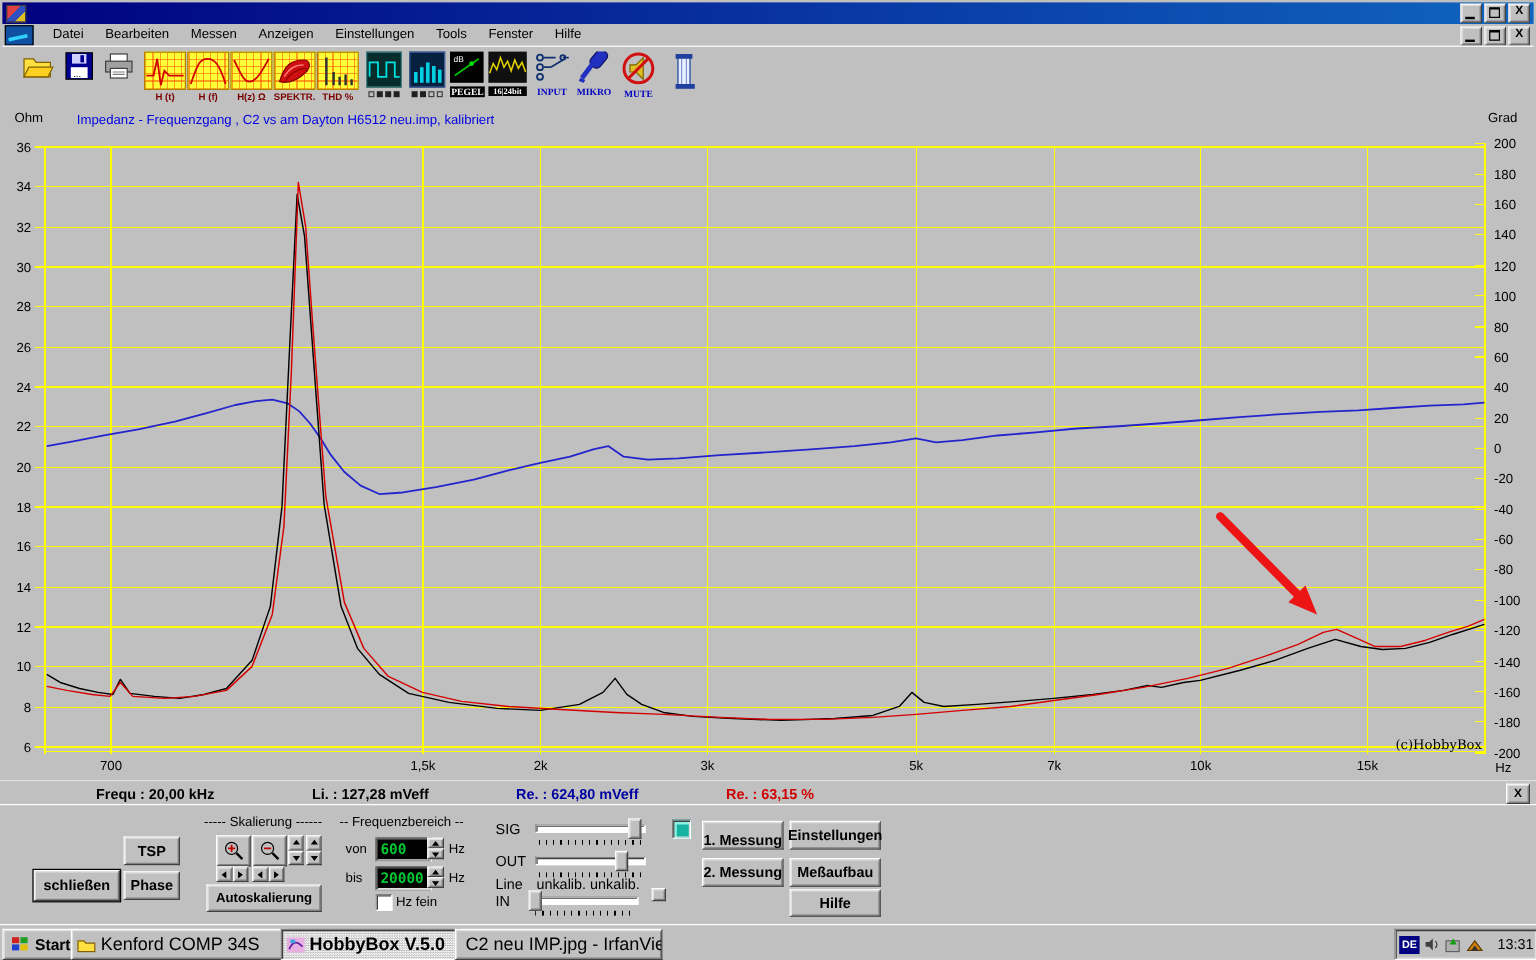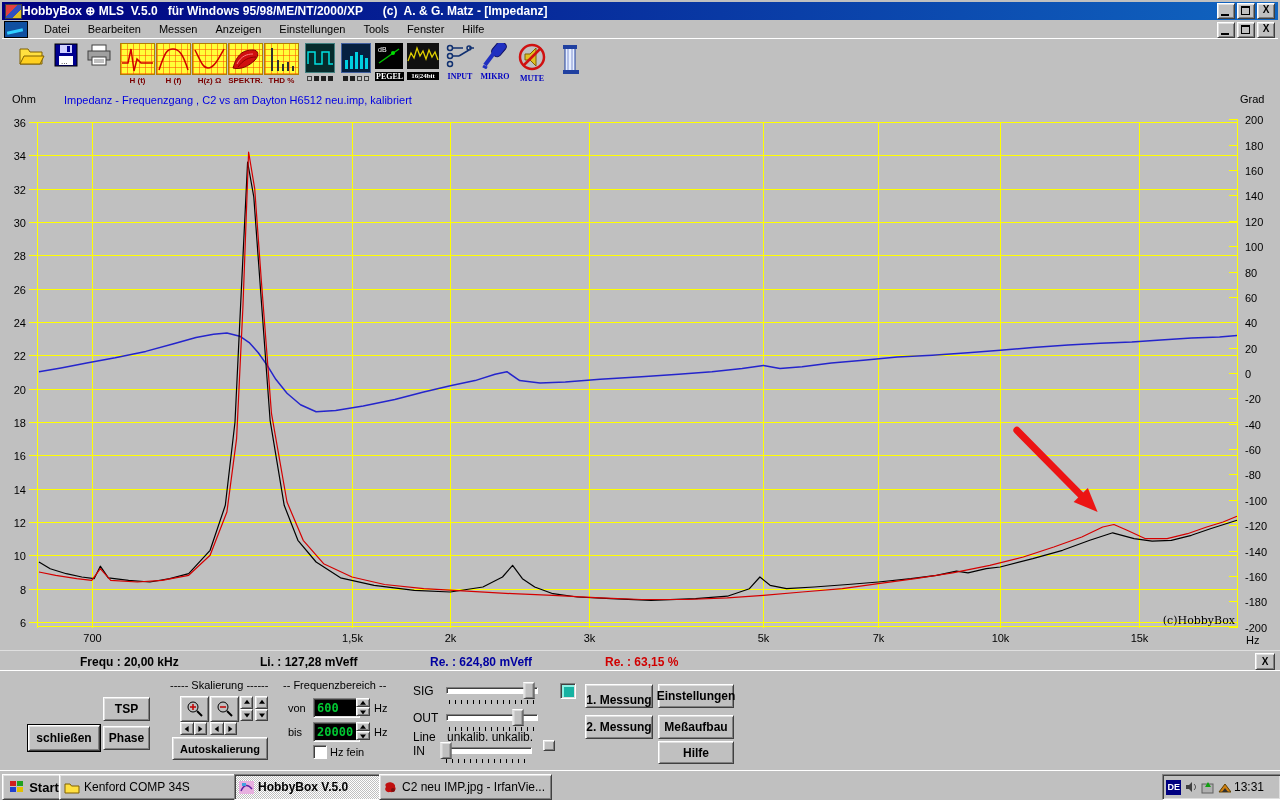--- a/index.html
+++ b/index.html
@@ -65,38 +65,37 @@
   .slider .track{position:absolute;left:0;right:0;top:5px;height:5px;background:#fff;
         border:1px solid;border-color:#808080 #fff #fff #808080;box-shadow:inset 1px 1px 0 #404040;}
   .slider .thumb{position:absolute;top:0;width:9px;height:15px;transform:translateX(-50%);}
   .ticks{position:absolute;height:4px;background-image:repeating-linear-gradient(90deg,#000 0 1px,transparent 1px 6px);}
   .checkbox{width:12px;height:12px;background:#fff;border:1px solid;border-color:#808080 #fff #fff #808080;
         box-shadow:inset 1px 1px 0 #404040;}
   #led{background:#17b2a2;box-shadow:inset 1px 1px 0 #404040, inset -1px -1px 0 #dfdfdf, inset 3px 3px 0 #8ef0e4;
        border:1px solid;border-color:#808080 #fff #fff #808080;}
   
   #taskbar{left:0;top:770px;width:1280px;height:30px;background:#c0c0c0;border-top:1px solid #fff;}
-  .task{position:absolute;top:3px;height:24px;display:flex;align-items:center;gap:4px;padding:0 4px;font-size:12px;
+  .task{position:absolute;top:3px;height:24px;display:flex;align-items:center;gap:4px;padding:0 4px;font-size:15px;
         white-space:nowrap;overflow:hidden;}
   .task.active{border-color:#808080 #fff #fff #808080;box-shadow:inset 1px 1px 0 #404040;font-weight:bold;
         background:repeating-conic-gradient(#ffffff 0% 25%,#c0c0c0 0% 50%) 0 0/2px 2px;}
   #tray{position:absolute;top:3px;left:1162px;width:114px;height:24px;display:flex;align-items:center;gap:3px;padding-left:3px;}
   #de-badge{width:17px;height:15px;background:#000080;color:#fff;font-size:9px;font-weight:bold;
         display:flex;align-items:center;justify-content:center;}
-  #clock{margin-left:auto;margin-right:16px;font-size:12px;}
+  #clock{margin-left:auto;margin-right:2px;font-size:12px;}
   svg{display:block;}
 </style>
 </head>
 <body>
 
 <div id="screen">
 
   <div id="titlebar" class="abs">
     <div class="abs" style="left:3px;top:2px;width:15px;height:13px;background:linear-gradient(135deg,#e04040 0 40%,#3050c0 40% 70%,#e0c020 70%);border:1px solid #404040;"></div>
-    <span id="title-text">HobbyBox ⊕ MLS  V.5.0   für Windows 95/98/ME/NT/2000/XP      (c)  A. &amp; G. Matz - [Impedanz]</span>
     <div class="abs" style="right:3px;top:1px;display:flex;gap:2px;">
       <div class="raised win-btn">
           <span class="glyph-min"></span>
         </div>
       <div class="raised win-btn">
           <span class="glyph-restore"></span>
         </div>
       <div class="raised win-btn">X</div>
     </div>
   </div>

